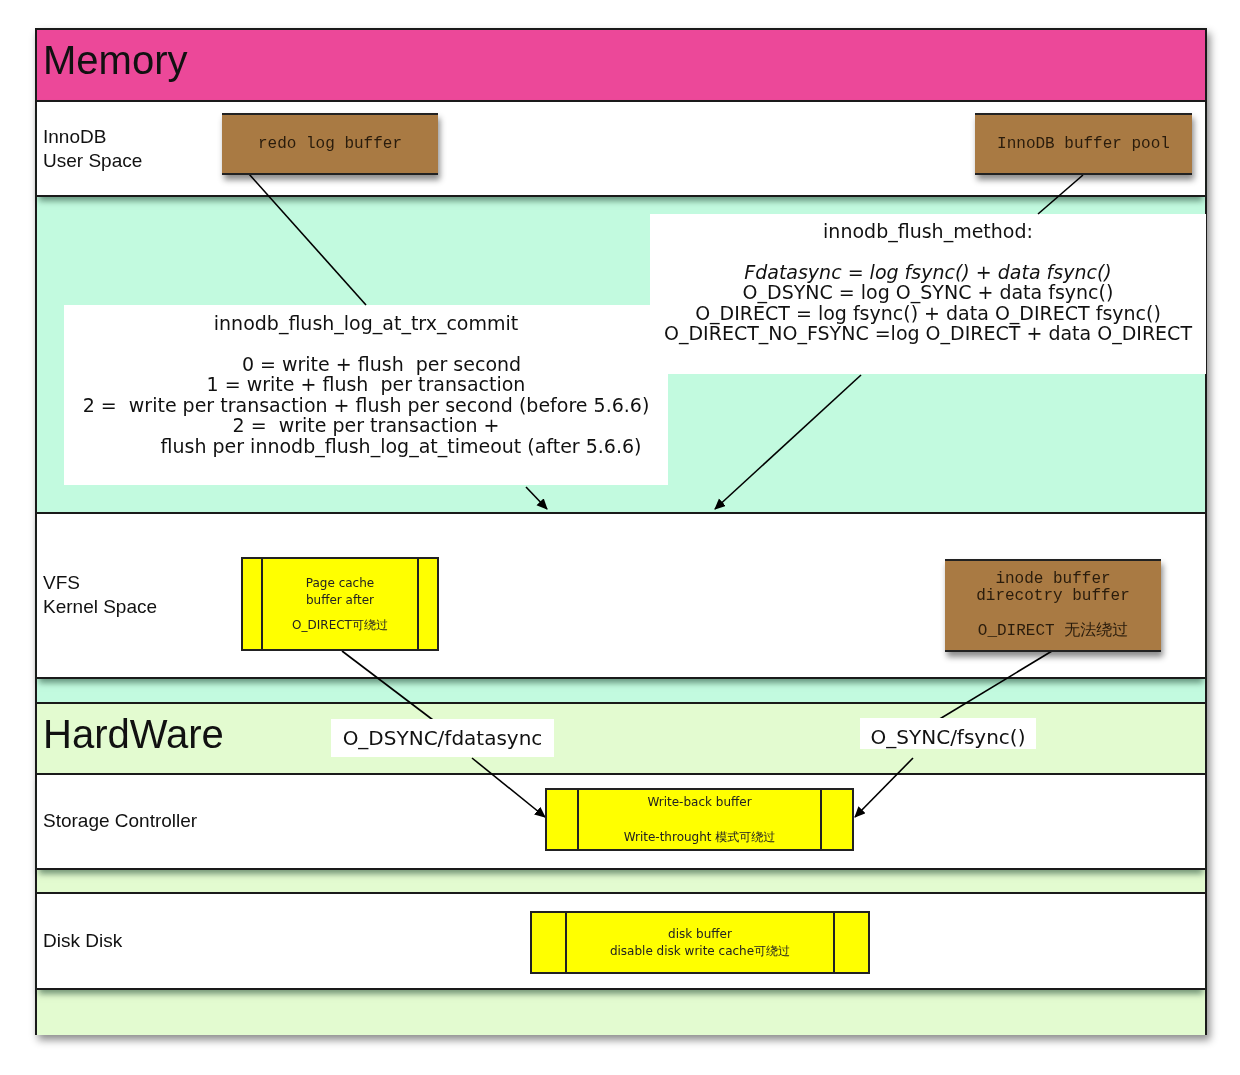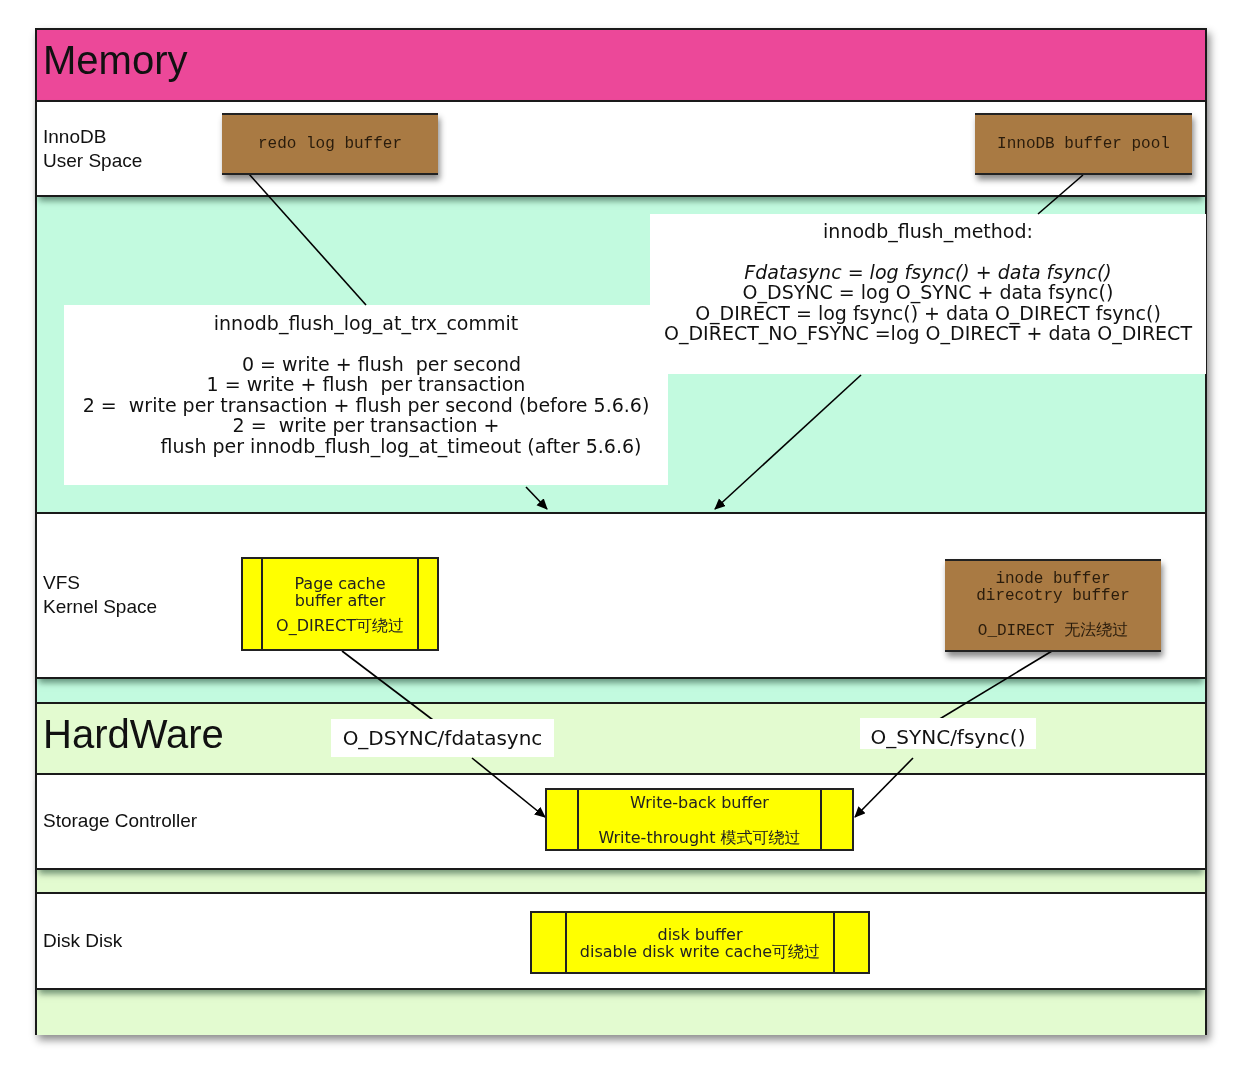--- a/index.html
+++ b/index.html
@@ -14,21 +14,21 @@
   .white { background:#ffffff; border-top:2px solid #1a1a1a; border-bottom:2px solid #1a1a1a;
            box-shadow: 0 6px 6px -2px rgba(30,70,50,0.55); }
   .bline { border-top:2px solid #1a1a1a; }
   .big { position:absolute; left:6px; font-size:40px; color:#111; }
   .lbl { position:absolute; left:6px; font-size:19px; line-height:24px; color:#111; }
   .brown { position:absolute; background:#a97a43; border-top:2px solid #222; border-bottom:2px solid #222;
            box-shadow: 2px 5px 6px rgba(0,0,0,0.45); color:#2a1c0c;
            font-family:Liberation Mono, monospace; font-size:16px; text-align:center;
            display:flex; flex-direction:column; justify-content:center; align-items:center; line-height:17px; }
   .yellow { position:absolute; background:#ffff00; border:2px solid #222; box-sizing:border-box;
-            color:#222; font-family:"DejaVu Sans", sans-serif; font-size:16px; text-align:center;
+            color:#222; font-family:"DejaVu Sans", sans-serif; font-size:12px; text-align:center;
             line-height:17px; }
   .yellow .bar { position:absolute; top:0; bottom:0; border-left:2px solid #222; }
   .yellow .inner { position:absolute; top:0; bottom:0; display:flex; flex-direction:column;
                    justify-content:center; align-items:center; }
   .note { position:absolute; background:#ffffff; text-align:center; color:#111;
           font-family:"DejaVu Sans", sans-serif; }
   .note .ln { display:block; white-space:pre; }
   svg.lines { position:absolute; left:0; top:0; }
 </style>
 </head>

